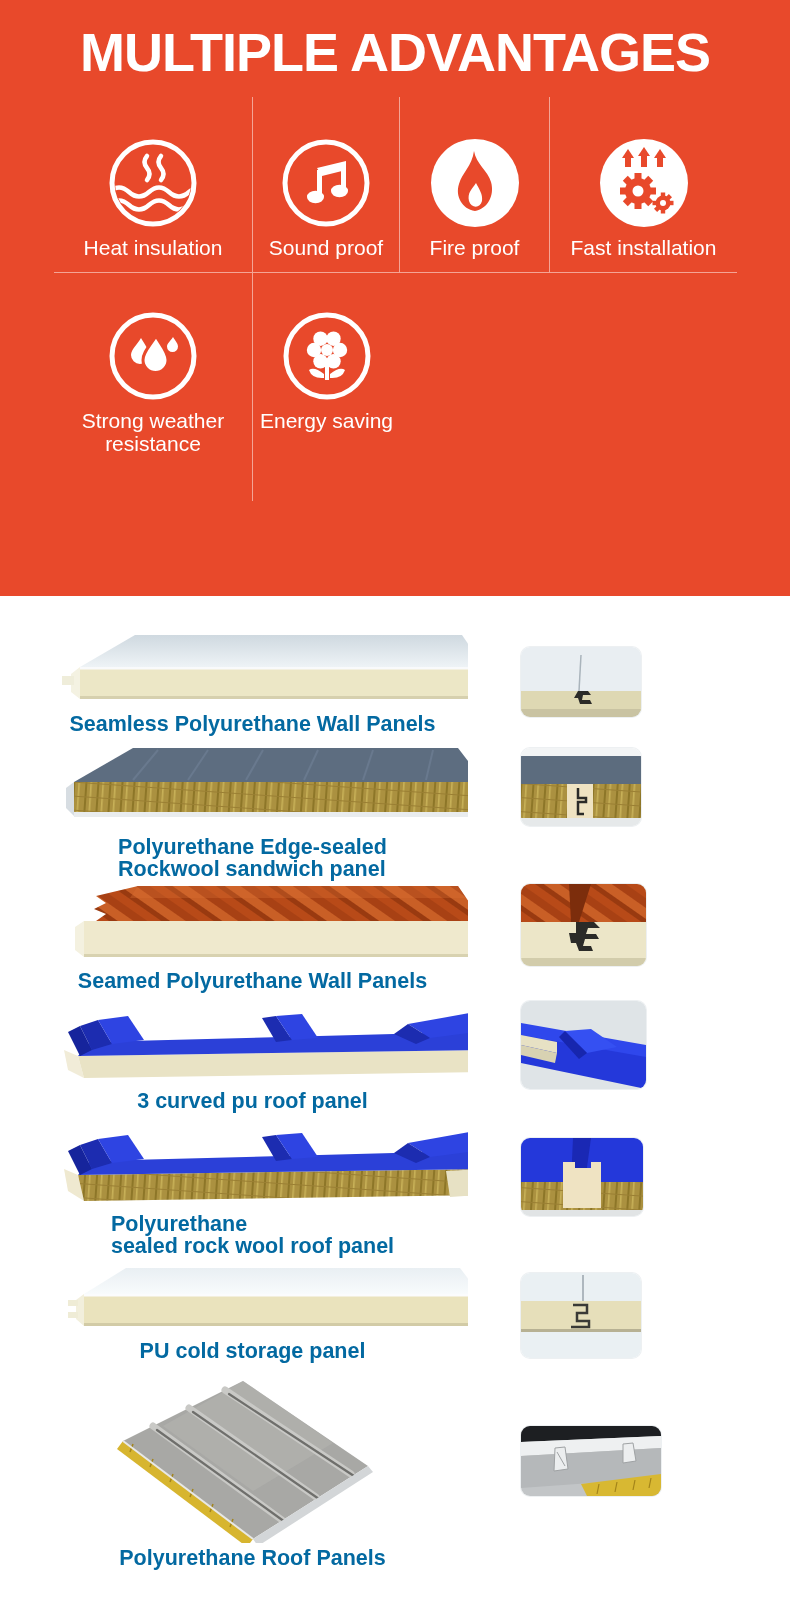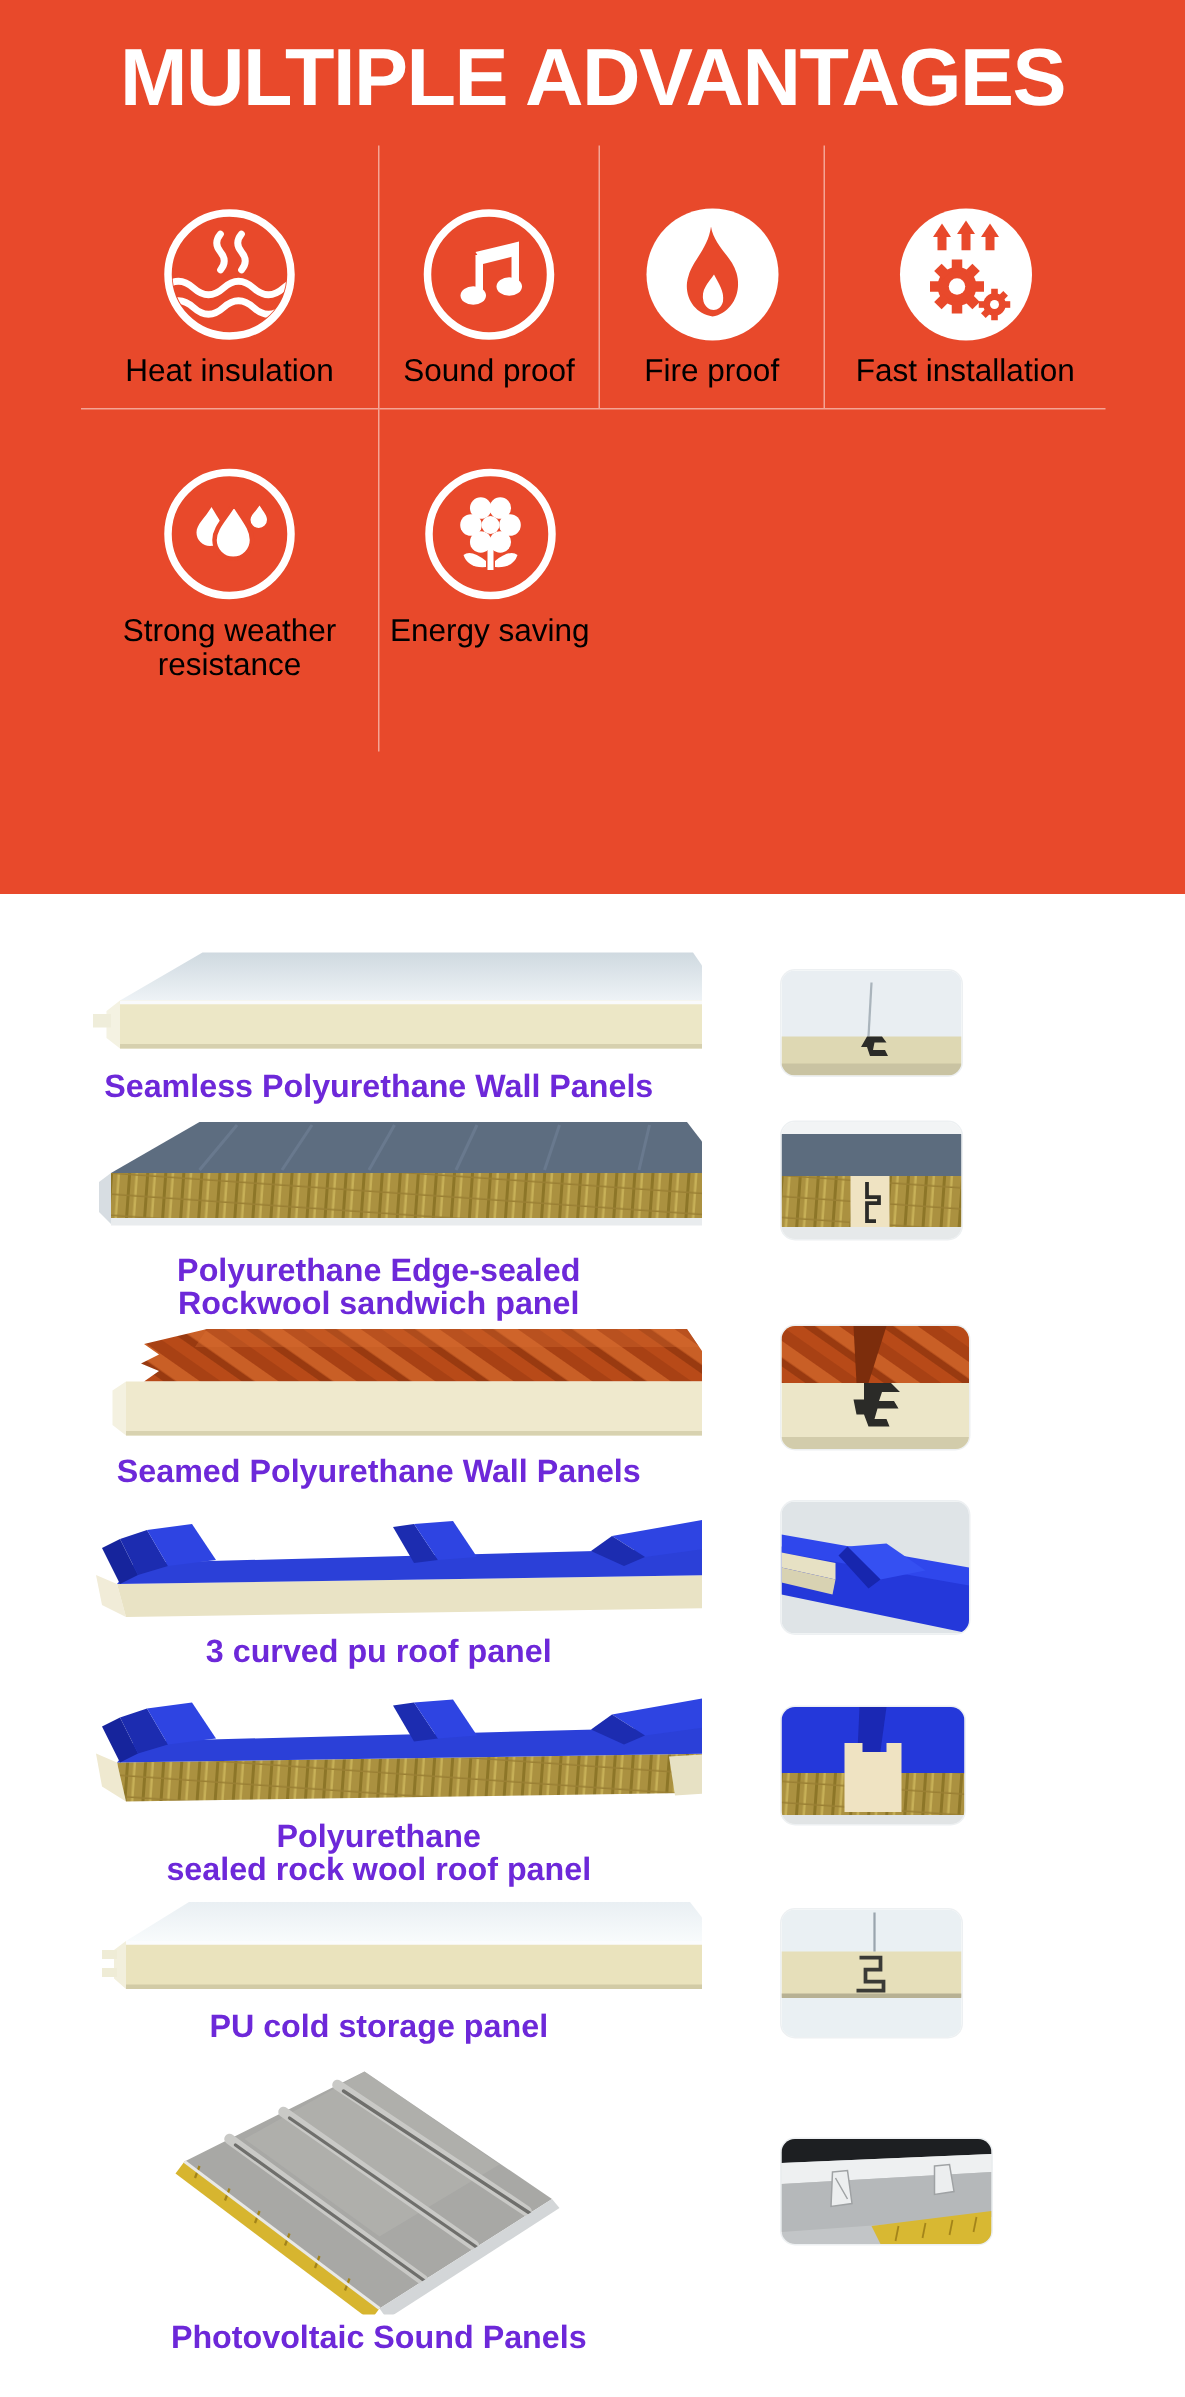--- a/index.html
+++ b/index.html
@@ -7,27 +7,27 @@
 
   
   .hero{width:790px;height:596px;background:#E8492B;}
   .hero-title{padding-top:20px;text-align:center;color:#ffffff;font-size:54px;font-weight:bold;letter-spacing:-1px;line-height:1.2;}
   .feature-grid{margin:12px 54px 0 54px;display:grid;grid-template-columns:199px 147px 150px 187px;grid-template-rows:176px 228px;}
   .fcell{display:flex;flex-direction:column;align-items:center;}
   .fcell.r1{padding-top:40px;border-bottom:1px solid rgba(255,255,255,.5);}
   .fcell.r2{padding-top:37px;}
   .fcell.vline{border-right:1px solid rgba(255,255,255,.5);}
   .ficon{width:92px;height:92px;flex:0 0 auto;}
-  .feature-label{margin-top:7px;color:#000000;font-size:21px;line-height:1.1;text-align:center;white-space:pre-line;}
+  .feature-label{margin-top:7px;color:#ffffff;font-size:21px;line-height:1.1;text-align:center;white-space:pre-line;}
 
   
   .products{padding-top:33px;}
   .product-row{position:relative;width:790px;}
   .product-left{width:505px;display:flex;flex-direction:column;align-items:center;}
-  .caption{margin-top:4px;font-size:21.5px;font-weight:bold;color:#6d28d9;text-align:center;line-height:1.05;white-space:pre-line;}
+  .caption{margin-top:4px;font-size:21.5px;font-weight:bold;color:#0369a1;text-align:left;line-height:1.05;white-space:pre-line;}
   .thumb{position:absolute;left:521px;border-radius:9px;overflow:hidden;box-shadow:0 0 0 1px #edf0f2;}
   .mb8{margin-bottom:8px}.mb6{margin-bottom:6px}.mb0{margin-bottom:0px}.mb4{margin-bottom:4px}
 </style>
 </head>
 <body>
 
 <svg width="0" height="0" style="position:absolute" aria-hidden="true">
   <defs>
     <linearGradient id="gTop" x1="0" y1="0" x2="0" y2="1">
       <stop offset="0" stop-color="#cfd9e0"></stop>
@@ -345,21 +345,21 @@
           <line x1="30" y1="73" x2="27" y2="81"></line>
             <line x1="50" y1="88" x2="47" y2="96"></line>
           <line x1="70" y1="103" x2="67" y2="111"></line>
             <line x1="90" y1="118" x2="87" y2="126"></line>
           <line x1="110" y1="133" x2="107" y2="141"></line>
             <line x1="130" y1="148" x2="127" y2="156"></line>
         </g>
         <line x1="20" y1="70" x2="150" y2="168" stroke="#e8e8e6" stroke-width="2"></line>
         <polygon points="150,168 265,95 270,101 155,175" fill="#d3d6d8"></polygon>
       </svg>
-      <div class="caption">Photovoltaic Sound Panels</div>
+      <div class="caption">Polyurethane Roof Panels</div>
     </div>
     <svg class="thumb" style="top:55px" width="140" height="70" viewBox="0 0 140 70">
       <rect width="140" height="70" fill="#c2c5c7"></rect>
       <polygon points="0,0 140,0 140,10 0,16" fill="#1d1f22"></polygon>
       <polygon points="0,16 140,10 140,22 0,30" fill="#eef0f1"></polygon>
       <polygon points="0,30 140,22 140,52 0,62" fill="#b5b8ba"></polygon>
       <polygon points="60,58 140,48 140,70 66,70" fill="#d8b832"></polygon>
       <g stroke="#a3841a" stroke-width="1.2">
         <line x1="78" y1="58" x2="76" y2="68"></line>
           <line x1="96" y1="56" x2="94" y2="66"></line>

